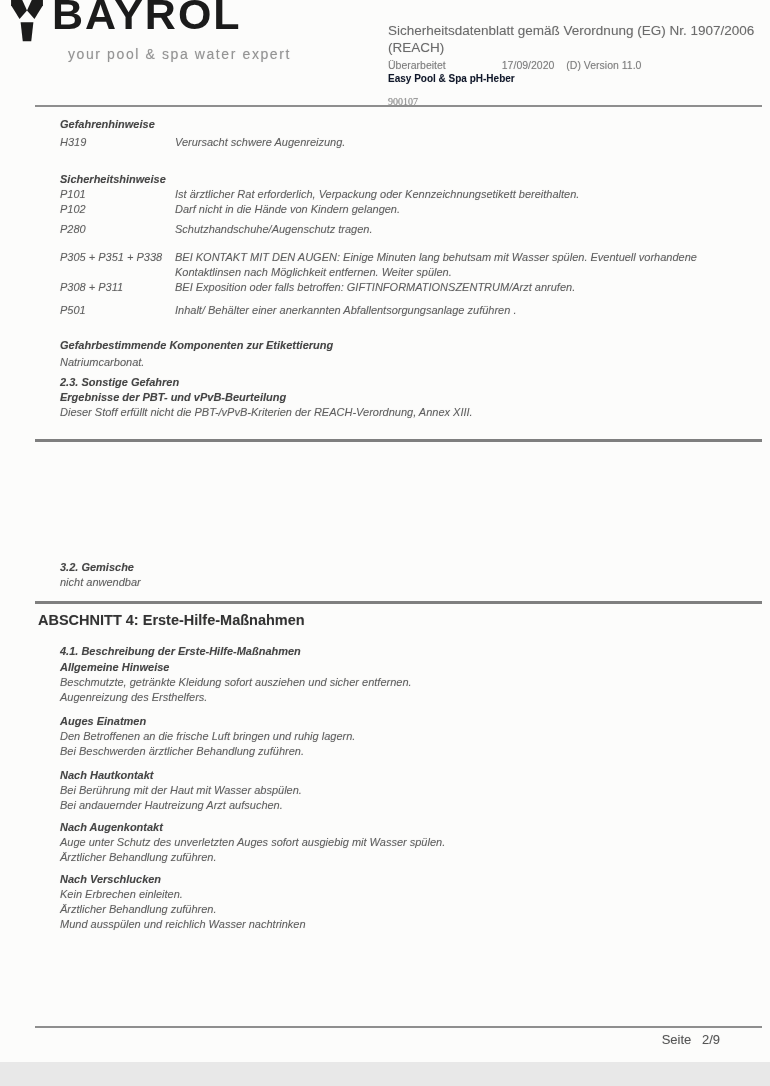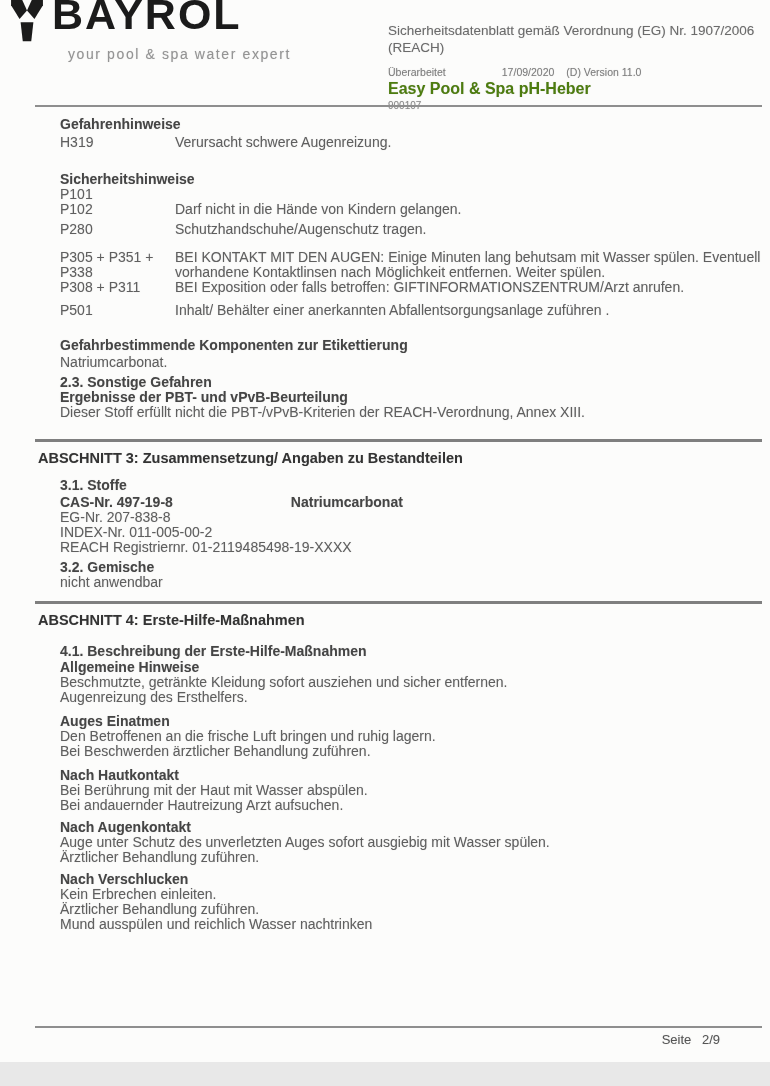--- a/index.html
+++ b/index.html
@@ -12,30 +12,30 @@
   }
   
   .logo-block{position:absolute;left:10px;top:-8px;}
   .logo-row{display:flex;align-items:flex-start;}
   .logo-mark{width:34px;height:44px;margin-top:6px;}
   .logo-word{font-size:43px;font-weight:800;letter-spacing:2px;color:#1b1b1b;
              line-height:44px;margin-left:8px;text-shadow:none;}
   .tagline{font-size:14px;letter-spacing:1.6px;color:#949494;margin:4px 0 0 58px;}
   .doc-info{position:absolute;left:388px;top:22px;width:370px;}
   .doc-title{font-size:13.5px;line-height:17px;color:#6b6b6b;}
-  .doc-meta{display:flex;font-size:10.5px;color:#7d7d7d;margin-top:10px;}
+  .doc-meta{display:flex;font-size:10.5px;color:#7d7d7d;margin-top:3px;}
   .doc-meta .dm-date{margin-left:56px;}
   .doc-meta .dm-version{margin-left:12px;}
-  .doc-product{font-size:16px;font-weight:bold;color:#4d7c0f;margin-top:2px;}
-  .doc-code{font-size:10px;color:#8a8a8a;margin-top:2px;}
+  .doc-product{font-size:10px;font-weight:bold;color:#0f172a;margin-top:2px;}
+  .doc-code{font-size:10px;color:#8a8a8a;margin-top:12px;font-family:Liberation Serif, serif;}
   
   .rule{position:absolute;left:35px;right:8px;height:0;border-top:2px solid #8e8e8e;}
   .rule.thick{border-top-width:3px;border-top-color:#7f7f7f;}
   
-  .blk{position:absolute;left:60px;right:8px;font-size:14px;line-height:15px;}
+  .blk{position:absolute;left:60px;right:8px;font-size:11px;line-height:15px;font-style:italic;}
   .bhead{font-weight:bold;color:#454545;}
   .sect-title{position:absolute;left:38px;right:8px;font-size:14.5px;font-weight:bold;color:#333;}
   .coderow{display:flex;}
   .coderow .code{width:115px;flex:0 0 115px;}
   .coderow .ctext{flex:1;}
   .mt5{margin-top:5px;} .mt8{margin-top:8px;} .mt13{margin-top:13px;}
   .casrow{display:flex;font-weight:bold;color:#454545;}
   .casrow .casname{margin-left:118px;}
   .gap2{height:2px;}
   
@@ -77,20 +77,21 @@
     <div class="coderow" style="margin-top:3px;">
       <span class="code">H319</span>
       <span class="ctext">Verursacht schwere Augenreizung.</span>
     </div>
   </div>
 
   <div class="blk" style="top:172px;">
     <div class="bhead">Sicherheitshinweise</div>
     <div class="coderow">
       <span class="code">P101</span>
+      <span class="ctext">Ist ärztlicher Rat erforderlich, Verpackung oder Kennzeichnungsetikett bereithalten.</span>
     </div>
     <div class="coderow">
       <span class="code">P102</span>
       <span class="ctext">Darf nicht in die Hände von Kindern gelangen.</span>
     </div>
     <div class="coderow mt5">
       <span class="code">P280</span>
       <span class="ctext">Schutzhandschuhe/Augenschutz tragen.</span>
     </div>
     <div class="coderow mt13">
@@ -113,32 +114,21 @@
     <div>Natriumcarbonat.</div>
   </div>
 
   <div class="blk" style="top:375px;">
     <div class="bhead">2.3. Sonstige Gefahren</div>
     <div class="bhead">Ergebnisse der PBT- und vPvB-Beurteilung</div>
     <div>Dieser Stoff erfüllt nicht die PBT-/vPvB-Kriterien der REACH-Verordnung, Annex XIII.</div>
   </div>
 
   <div class="rule thick" style="top:439px;"></div>
-  <div class="sect-title" style="top:450px;">ABSCHNITT 3: Zusammensetzung/ Angaben zu Bestandteilen</div>
 
-  <div class="blk" style="top:478px;">
-    <div class="bhead">3.1. Stoffe</div>
-    <div class="casrow" style="margin-top:2px;">
-      <span>CAS-Nr. 497-19-8</span>
-      <span class="casname">Natriumcarbonat</span>
-    </div>
-    <div>EG-Nr. 207-838-8</div>
-    <div>INDEX-Nr. 011-005-00-2</div>
-    <div>REACH Registriernr. 01-2119485498-19-XXXX</div>
-  </div>
 
   <div class="blk" style="top:560px;">
     <div class="bhead">3.2. Gemische</div>
     <div>nicht anwendbar</div>
   </div>
 
   <div class="rule thick" style="top:601px;"></div>
   <div class="sect-title" style="top:612px;">ABSCHNITT 4: Erste-Hilfe-Maßnahmen</div>
 
   <div class="blk" style="top:644px;">

